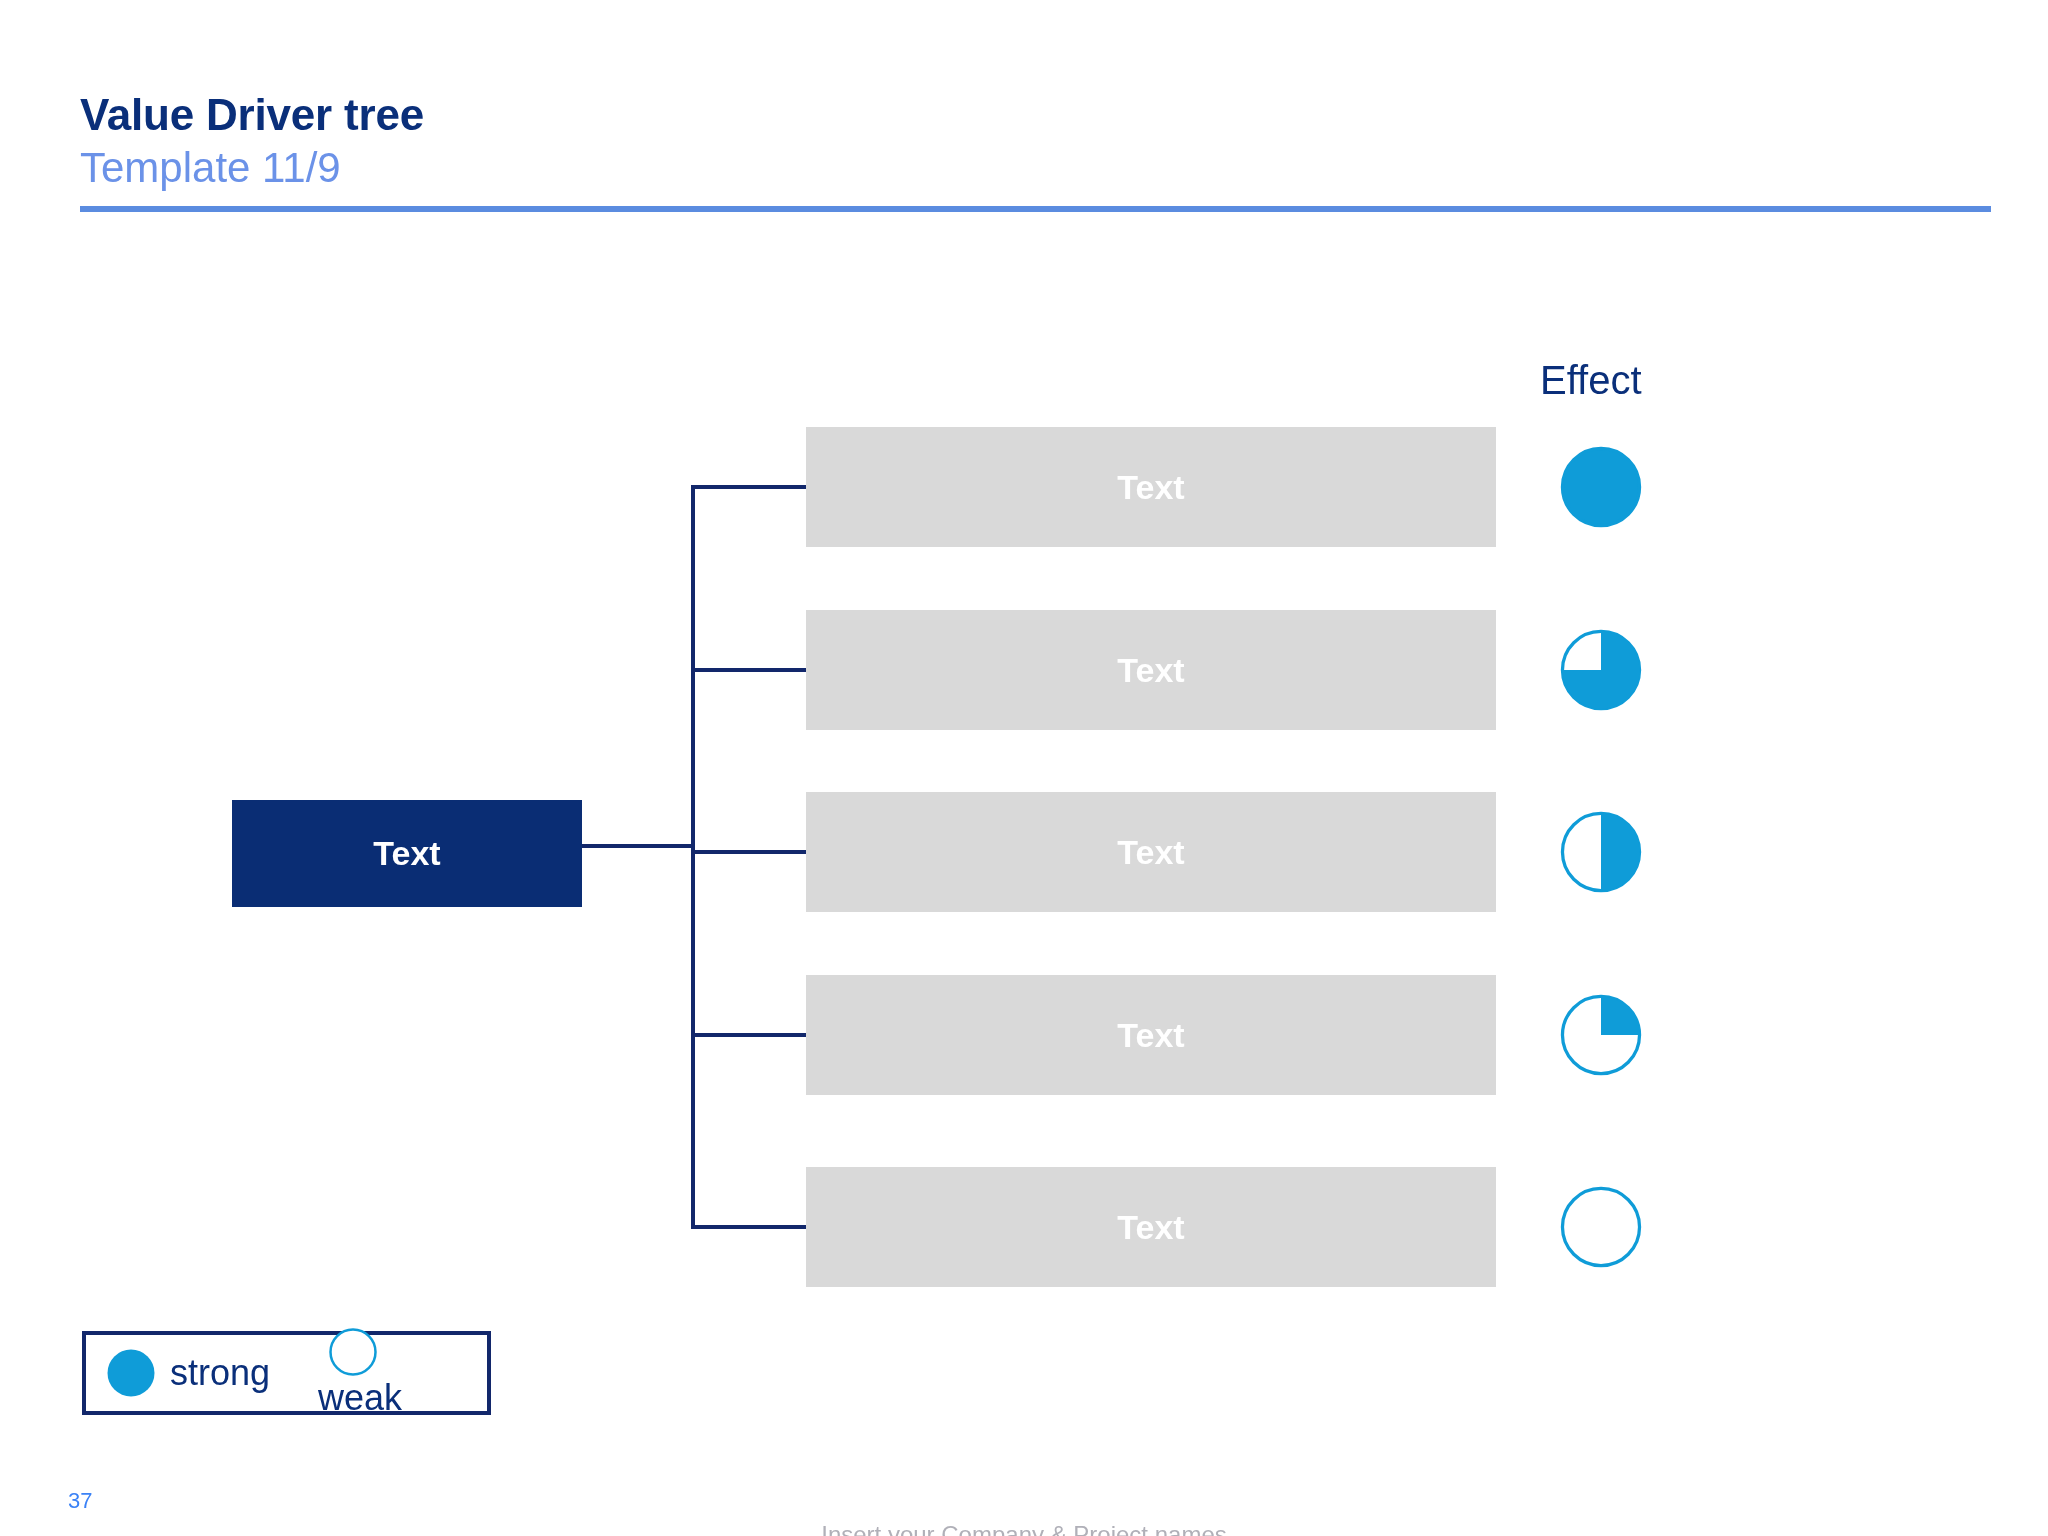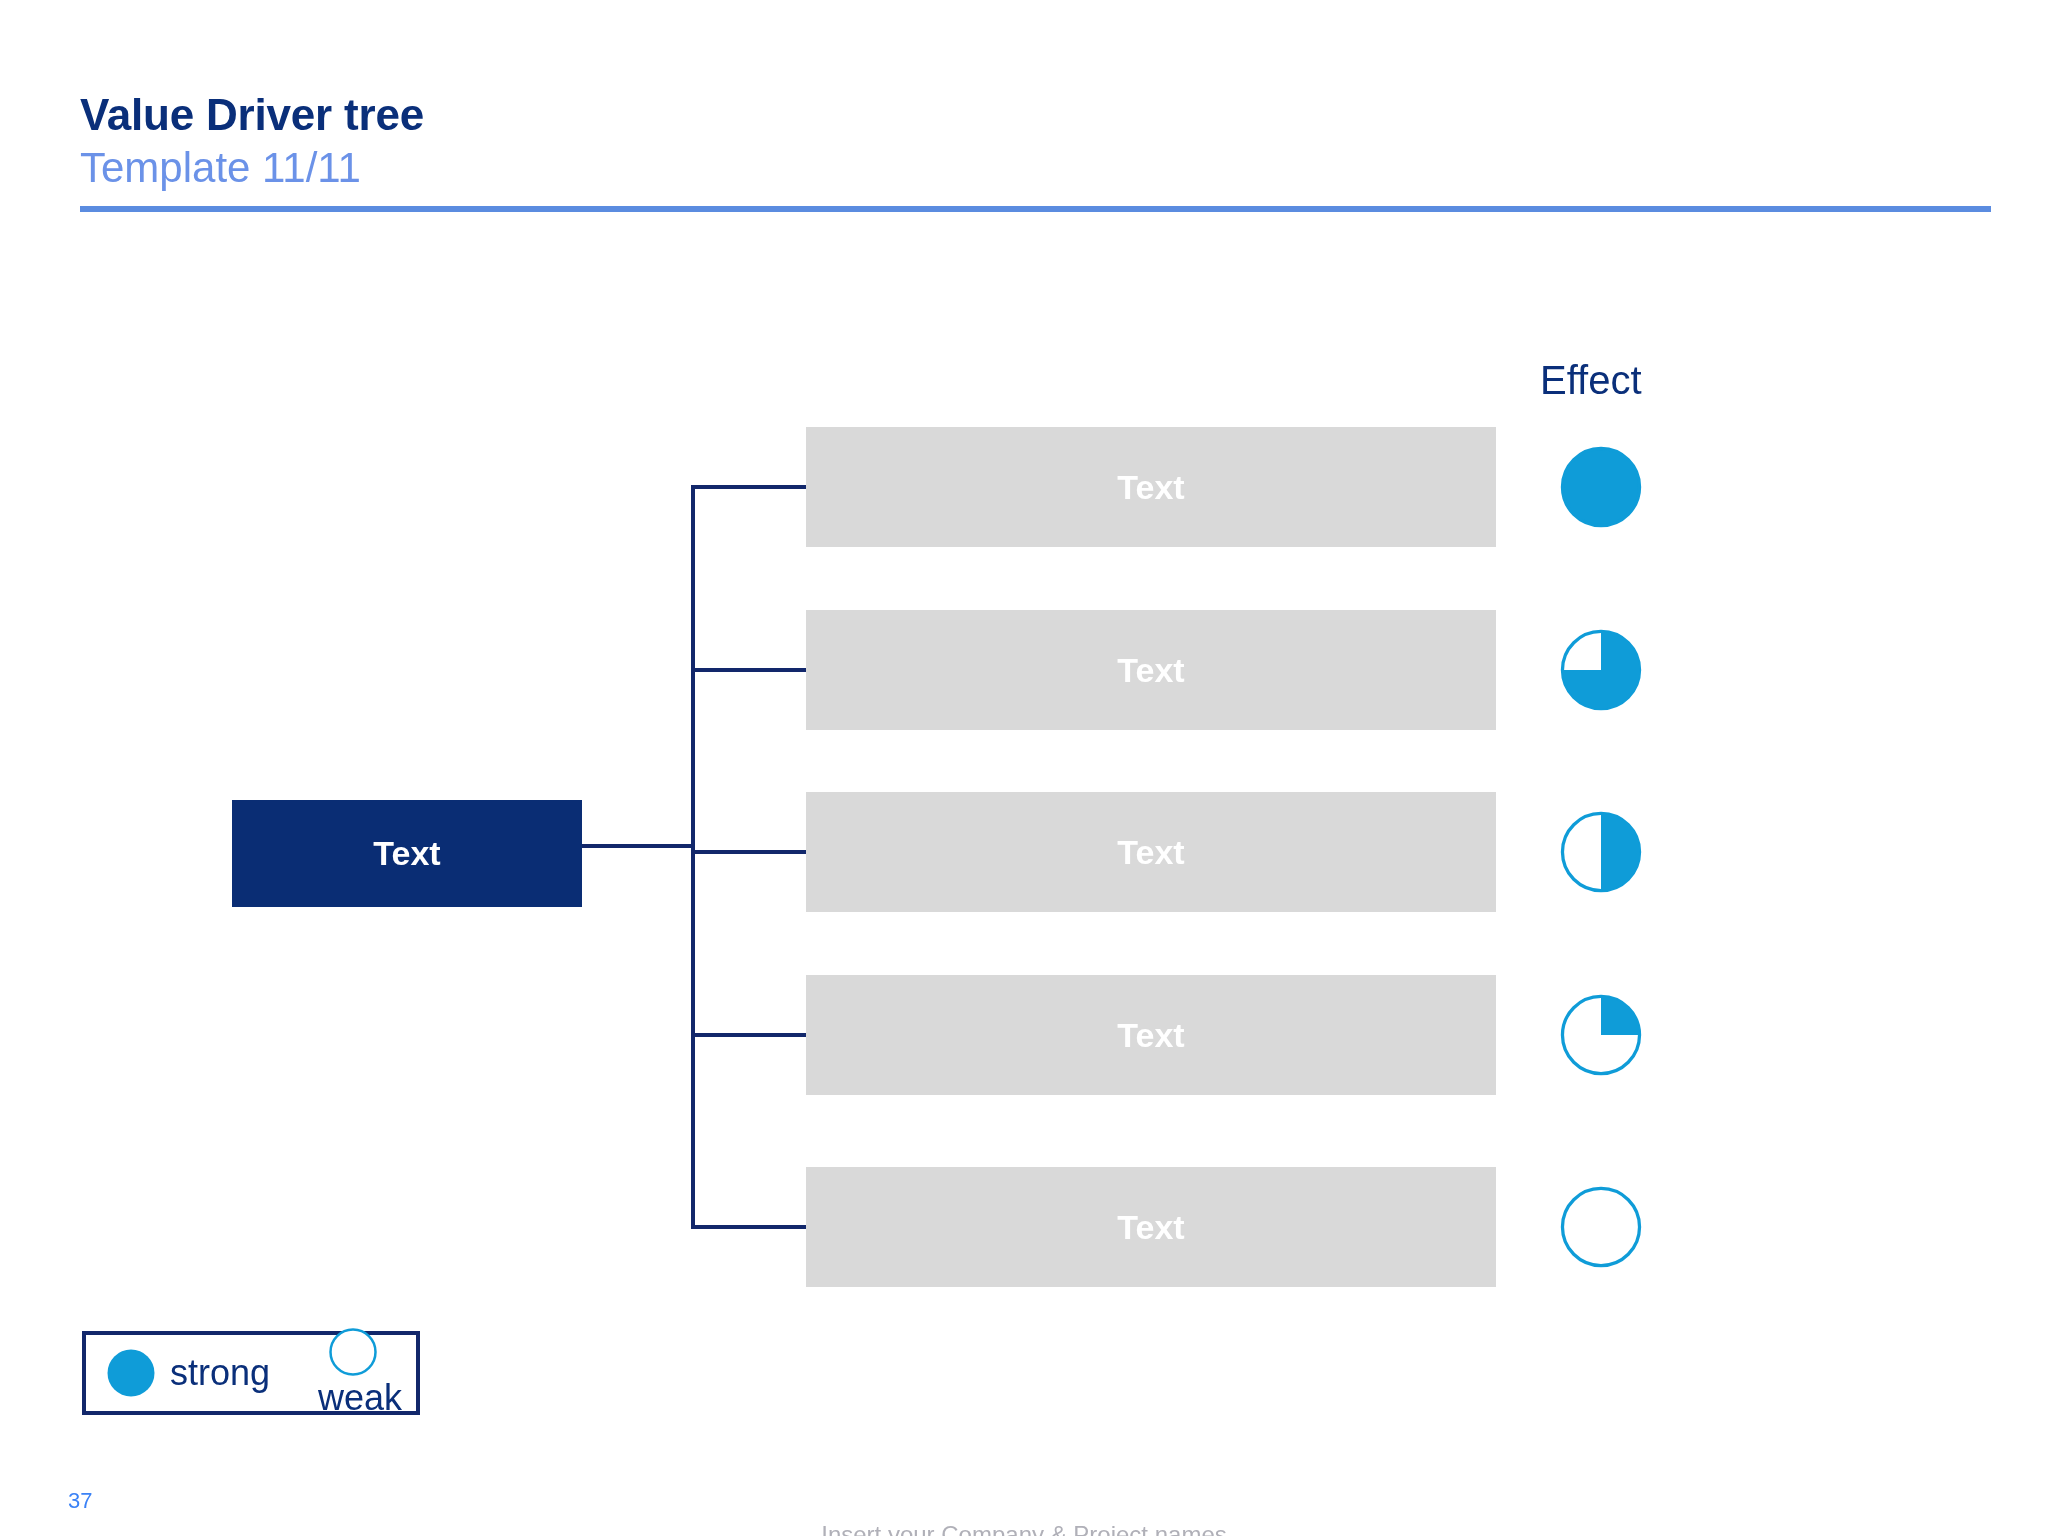--- a/index.html
+++ b/index.html
@@ -128,21 +128,21 @@
     width: 82px;
     height: 82px;
   }
   .harvey svg { display: block; }
 
   
   #legend {
     position: absolute;
     left: 82px;
     top: 1331px;
-    width: 338px;
+    width: 409px;
     height: 84px;
     border: 4px solid #12276b;
     box-sizing: border-box;
     display: flex;
     align-items: center;
   }
   .legend-item {
     display: flex;
     align-items: center;
   }
@@ -176,21 +176,21 @@
     margin-top: 16px;
   }
 </style>
 </head>
 <body>
 
 <div id="slide">
 
   <div id="header">
     <div id="title">Value Driver tree</div>
-    <div id="subtitle">Template 11/11</div>
+    <div id="subtitle">Template 11/9</div>
   </div>
   <div id="header-rule"></div>
 
   <div id="effect-label">Effect</div>
 
   <div id="root-stem"></div>
   <div id="trunk"></div>
   <div class="branch" style="top:485px"></div>
   <div class="branch" style="top:668px"></div>
   <div class="branch" style="top:850px"></div>

